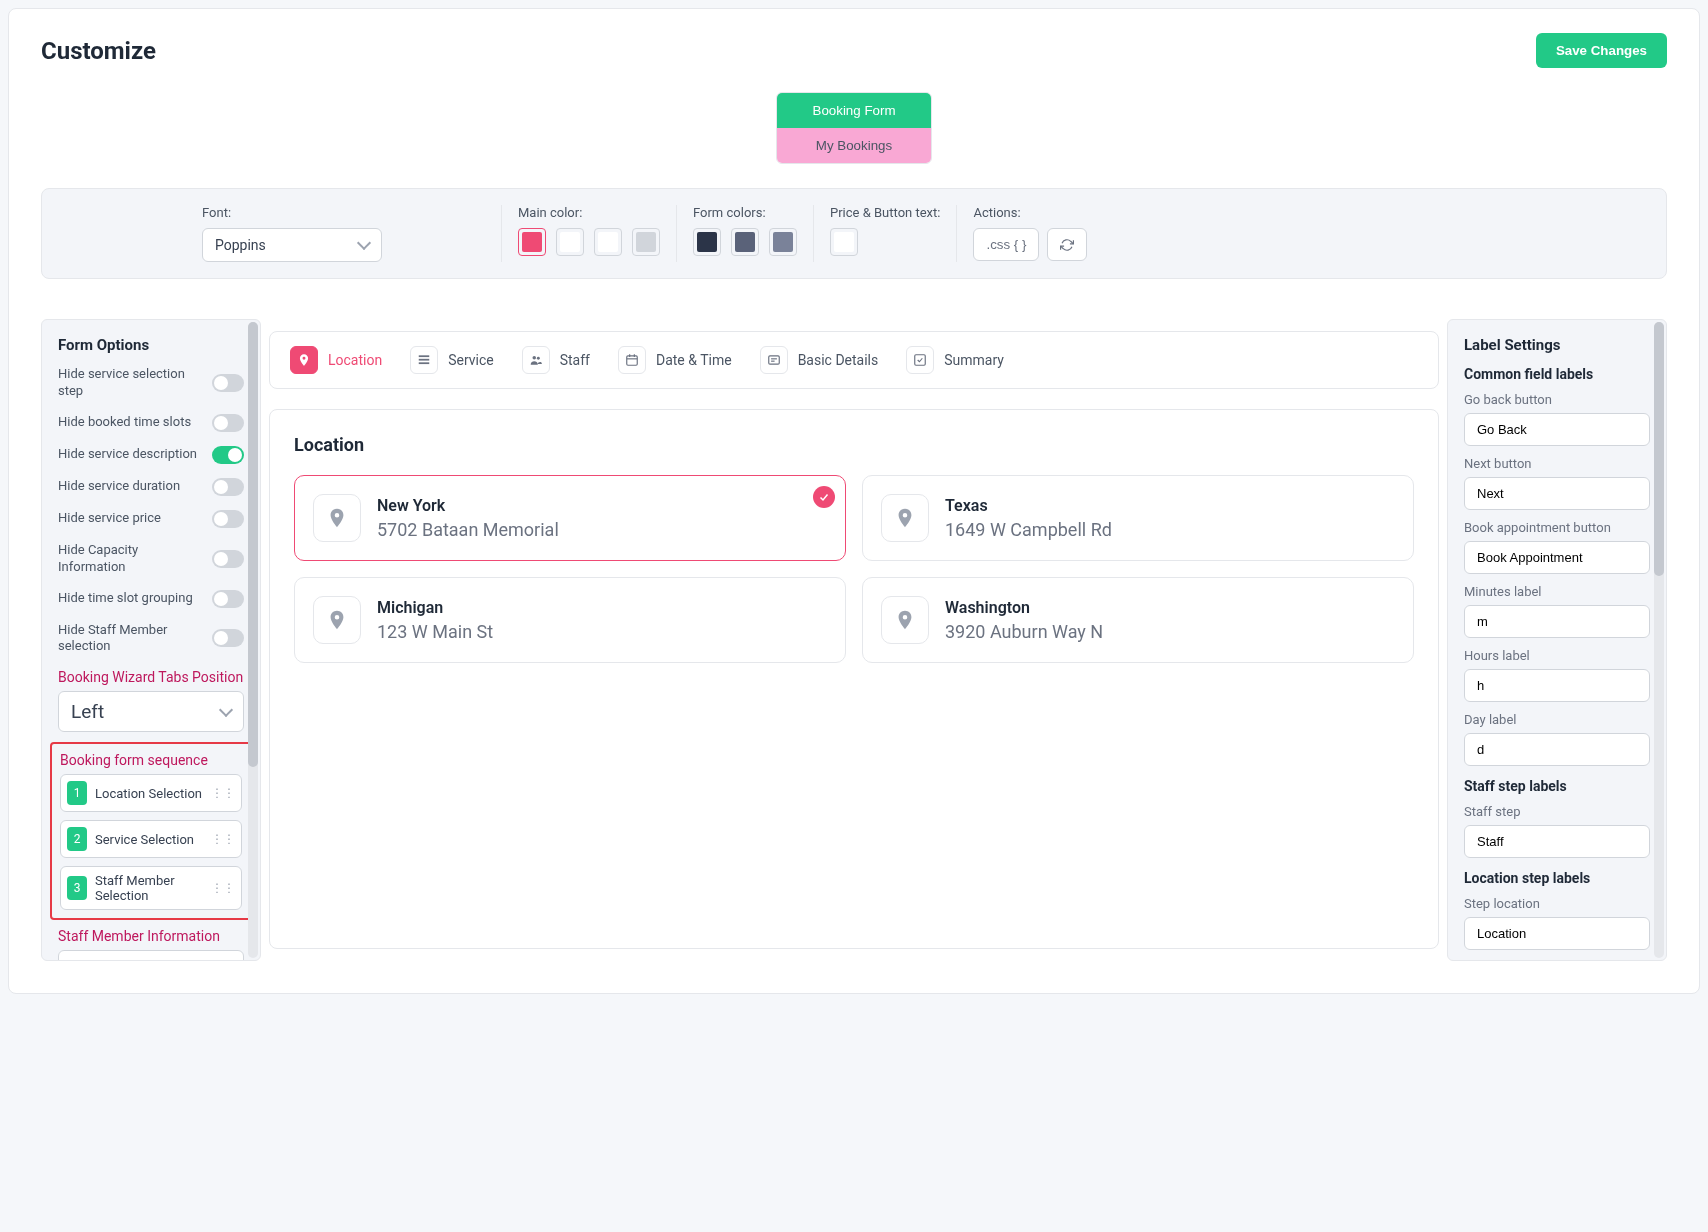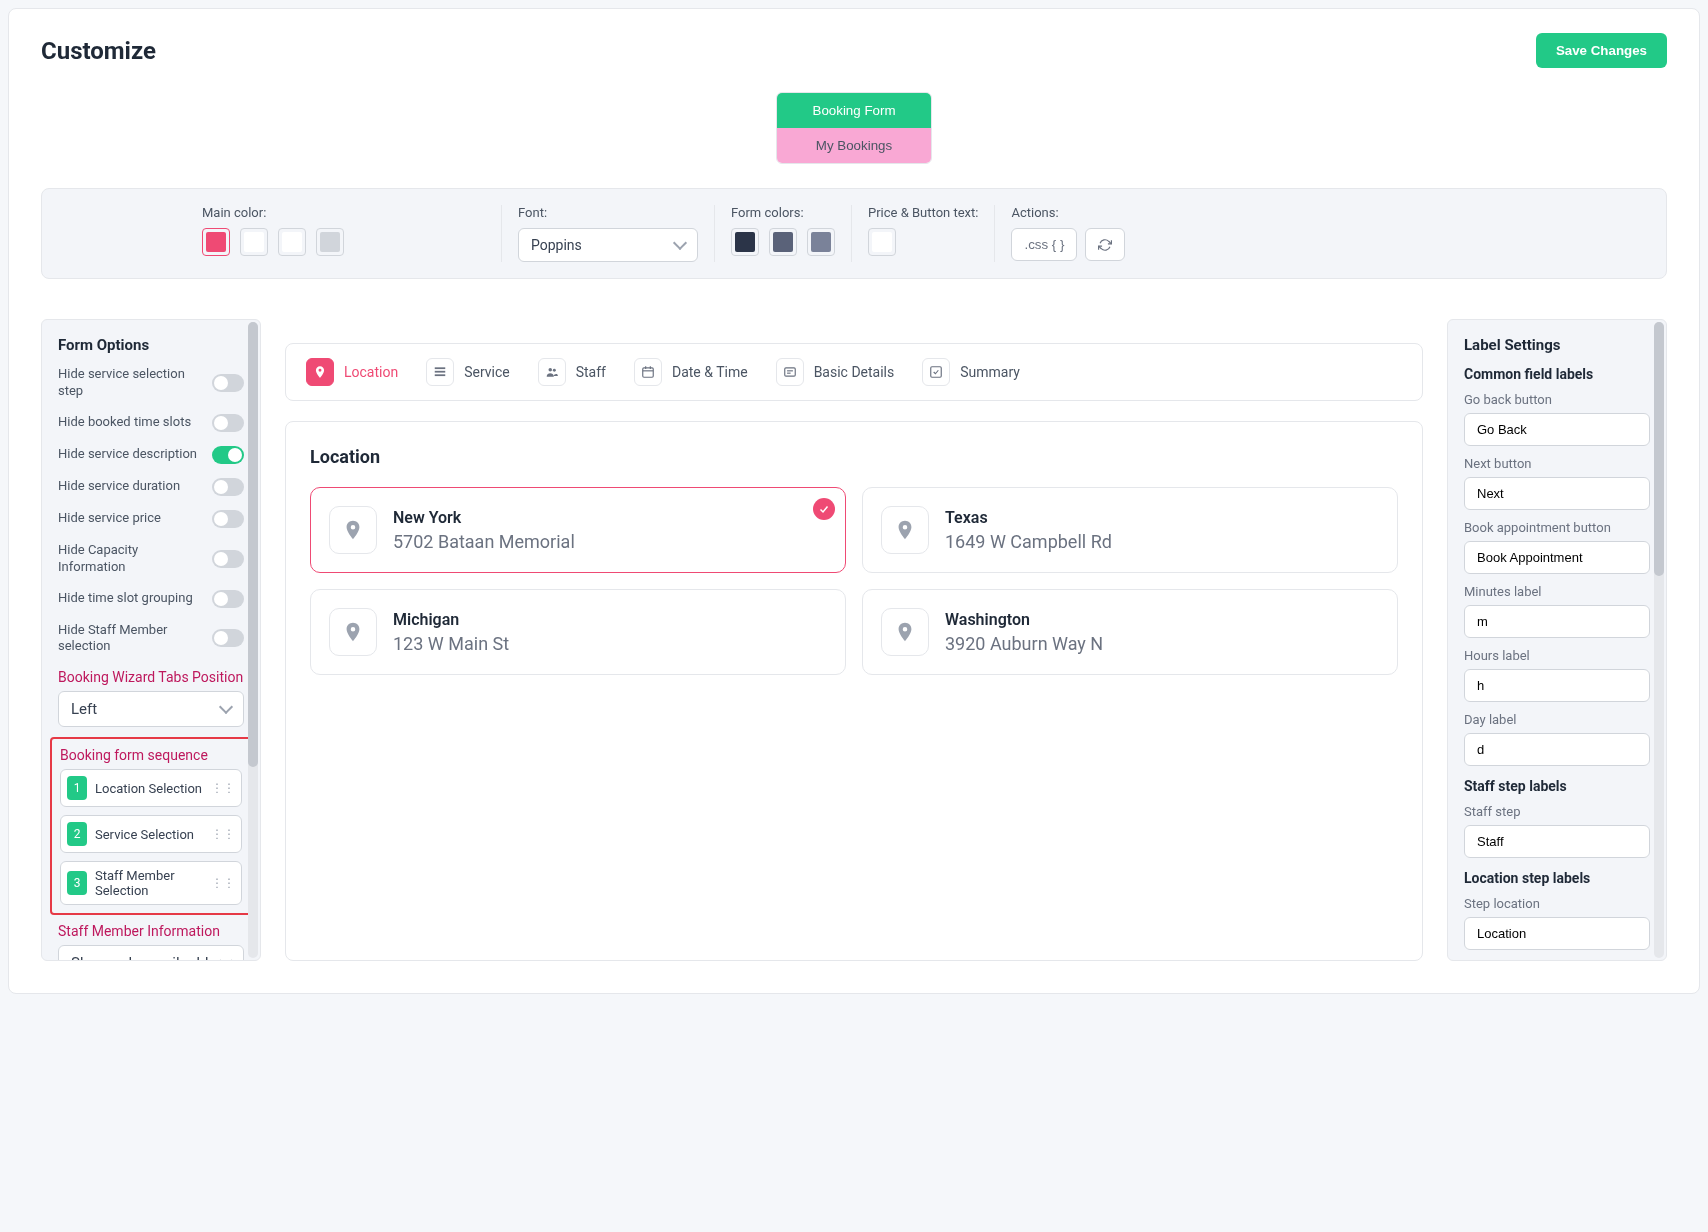--- a/index.html
+++ b/index.html
@@ -19,34 +19,34 @@
 .settings-col:last-child { border-right: none; }
 .settings-label { font-size: 13px; color: #4b5563; margin-bottom: 8px; }
 .font-select { width: 180px; padding: 8px 12px; border: 1px solid #d1d5db; border-radius: 6px; background: #fff; position: relative; display: flex; justify-content: space-between; align-items: center; cursor: pointer; }
 .chevron { width: 10px; height: 10px; border-right: 2px solid #9ca3af; border-bottom: 2px solid #9ca3af; transform: rotate(45deg); margin-top: -4px; }
 .color-row { display: flex; gap: 10px; }
 .color-swatch { width: 28px; height: 28px; border: 1px solid #d1d5db; border-radius: 4px; padding: 3px; cursor: pointer; }
 .color-inner { width: 100%; height: 100%; border-radius: 2px; }
 .swatch-selected { border: 1px solid #ef4a74; }
 .actions-row { display: flex; gap: 8px; }
 .action-btn { padding: 8px 12px; border: 1px solid #d1d5db; border-radius: 6px; background: #fff; cursor: pointer; color: #6b7280; }
-.three-col { display: flex; gap: 24px; align-items: flex-end; }
+.three-col { display: flex; gap: 8px; align-items: center; }
 .left-panel, .right-panel { width: 220px; background: #f3f5f9; border: 1px solid #e5e7eb; border-radius: 6px; position: relative; }
 .left-panel-inner, .right-panel-inner { padding: 16px; height: 640px; overflow-y: auto; }
 .panel-scrollbar { position: absolute; right: 2px; top: 2px; width: 10px; height: calc(100% - 4px); background: #e5e7eb; border-radius: 5px; }
 .panel-thumb { width: 100%; background: #c4c8cf; border-radius: 5px; }
 .section-title { font-size: 15px; font-weight: 700; color: #1f2937; margin-bottom: 12px; }
 .toggle-row { display: flex; justify-content: space-between; align-items: center; margin-bottom: 14px; }
 .toggle-label { font-size: 13px; color: #4b5563; flex: 1; padding-right: 8px; line-height: 1.3; }
 .toggle { width: 32px; height: 18px; background: #d1d5db; border-radius: 10px; position: relative; cursor: pointer; flex-shrink: 0; }
 .toggle::after { content: ''; position: absolute; width: 14px; height: 14px; background: #fff; border-radius: 50%; top: 2px; left: 2px; transition: left .2s; }
 .toggle.on { background: #22c987; }
 .toggle.on::after { left: 16px; }
 .small-label { font-size: 14px; color: #be185d; margin-bottom: 6px; margin-top: 8px; }
-.select-box { width: 100%; padding: 8px 12px; border: 1px solid #d1d5db; border-radius: 6px; background: #fff; display: flex; justify-content: space-between; align-items: center; cursor: pointer; font-size: 15px; }
+.select-box { width: 100%; padding: 8px 12px; border: 1px solid #d1d5db; border-radius: 6px; background: #fff; display: flex; justify-content: space-between; align-items: center; cursor: pointer; font-size: 19px; }
 .sequence-box { border: 2px solid #e63946; border-radius: 4px; padding: 8px; margin-top: 10px; margin-left: -8px; margin-right: -8px; }
 .seq-item { display: flex; align-items: center; border: 1px solid #d1d5db; border-radius: 6px; background: #fff; padding: 6px; margin-bottom: 8px; }
 .seq-item:last-child { margin-bottom: 0; }
 .seq-num { width: 20px; height: 24px; background: #22c987; color: #fff; border-radius: 4px; display: flex; align-items: center; justify-content: center; font-size: 12px; margin-right: 8px; flex-shrink: 0; }
 .seq-label { flex: 1; font-size: 13px; color: #374151; }
 .drag-handle { color: #9ca3af; cursor: grab; font-size: 12px; }
 .center-panel { flex: 1; }
 .step-tabs { display: flex; gap: 28px; border: 1px solid #e5e7eb; border-radius: 8px; padding: 14px 20px; margin-bottom: 20px; background: #fff; }
 .step-tab { display: flex; align-items: center; gap: 10px; cursor: pointer; }
 .step-icon { width: 28px; height: 28px; border: 1px solid #e5e7eb; border-radius: 6px; display: flex; align-items: center; justify-content: center; color: #6b7280; }
@@ -79,42 +79,42 @@
 
     <div class="tab-switch">
       <div class="tab-group">
         <button class="tab active">Booking Form</button>
         <button class="tab">My Bookings</button>
       </div>
     </div>
 
     <div class="settings-bar">
       <div class="settings-col">
+        <div class="settings-label">Font:</div>
+        <div class="font-select">
+          <span>Poppins</span>
+          <span class="chevron"></span>
+        </div>
+      </div>
+      <div class="settings-col">
         <div class="settings-label">Main color:</div>
         <div class="color-row" id="main-colors">
             <div class="color-swatch swatch-selected">
               <div class="color-inner" style="background: rgb(239, 74, 116);"></div>
             </div>
             <div class="color-swatch">
               <div class="color-inner" style="background: rgb(255, 255, 255);"></div>
             </div>
             <div class="color-swatch">
               <div class="color-inner" style="background: rgb(255, 255, 255);"></div>
             </div>
             <div class="color-swatch">
               <div class="color-inner" style="background: rgb(209, 213, 219);"></div>
             </div>
           </div>
-      </div>
-      <div class="settings-col">
-        <div class="settings-label">Font:</div>
-        <div class="font-select">
-          <span>Poppins</span>
-          <span class="chevron"></span>
-        </div>
       </div>
       <div class="settings-col">
         <div class="settings-label">Form colors:</div>
         <div class="color-row" id="form-colors">
             <div class="color-swatch">
               <div class="color-inner" style="background: rgb(43, 52, 72);"></div>
             </div>
             <div class="color-swatch">
               <div class="color-inner" style="background: rgb(90, 98, 121);"></div>
             </div>

